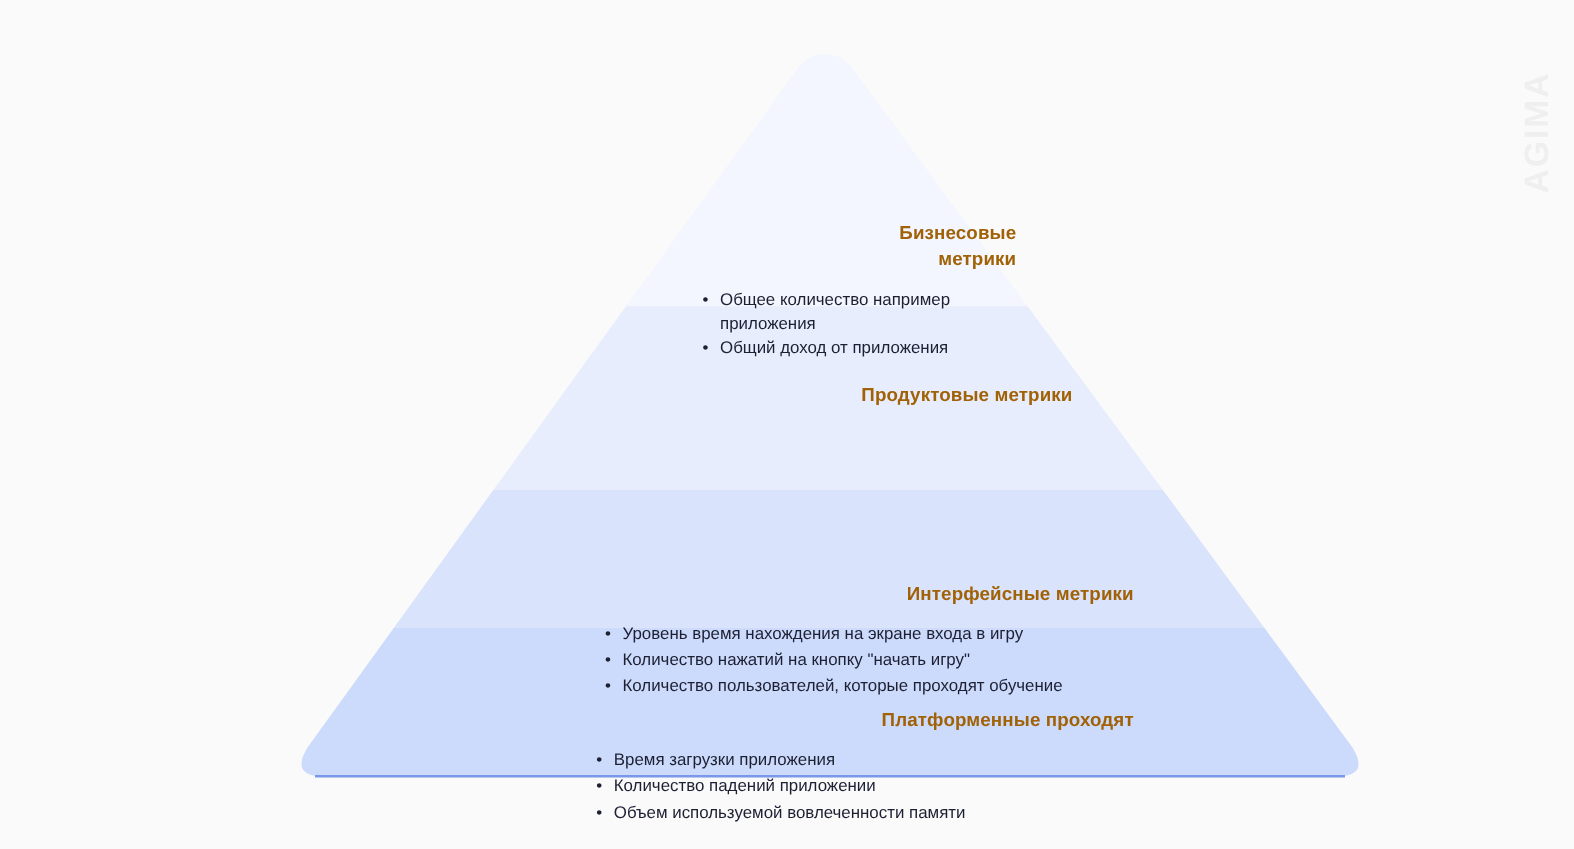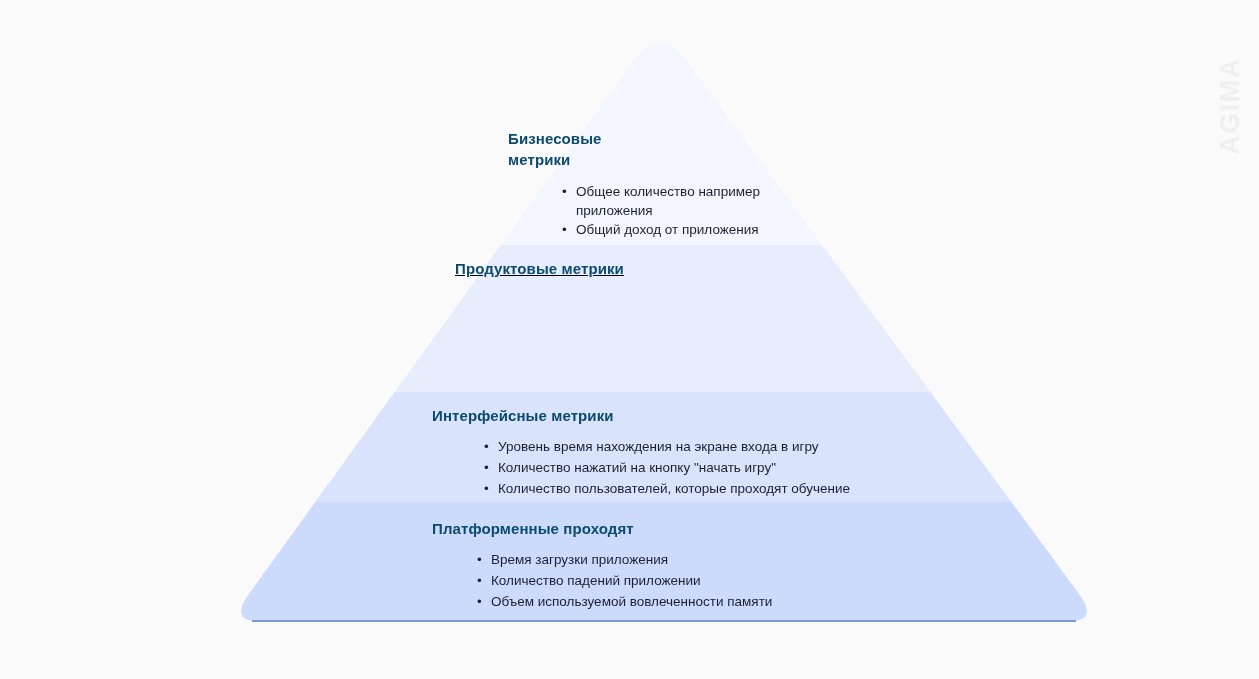--- a/index.html
+++ b/index.html
@@ -41,24 +41,25 @@
     width: 1259px;
     height: 679px;
   }
 
   .tier {
     position: absolute;
     box-sizing: border-box;
   }
 
   .tier-title {
-    text-align: left;
+    text-align: right;
     font-weight: 600;
-    color: #0c4a6e;
+    color: #a16207;
     letter-spacing: 0.1px;
+    margin-top: 48px;
   }
 
   .tier-items {
     list-style: none;
     margin: 0;
     padding: 0;
     color: #1D2033;
   }
 
   .tier-items li {
@@ -86,40 +87,39 @@
   }
   #tier-business .tier-items {
     margin-top: 12px;
     margin-left: 54px;
     font-size: 13.5px;
     line-height: 19px;
   }
 
   
   #tier-product {
-    left: 455px;
+    left: 428px;
     top: 258px;
     width: 430px;
-    text-decoration: underline;
   }
   #tier-product .tier-title {
     font-size: 15px;
     line-height: 21px;
   }
   #tier-product .tier-items {
     margin-top: 10px;
     margin-left: 32px;
     font-size: 13.5px;
     line-height: 19.5px;
   }
 
   
   #tier-interface {
     left: 432px;
-    top: 405px;
+    top: 417px;
     width: 475px;
   }
   #tier-interface .tier-title {
     font-size: 15px;
     line-height: 21px;
   }
   #tier-interface .tier-items {
     margin-top: 10px;
     margin-left: 52px;
     font-size: 13.5px;

